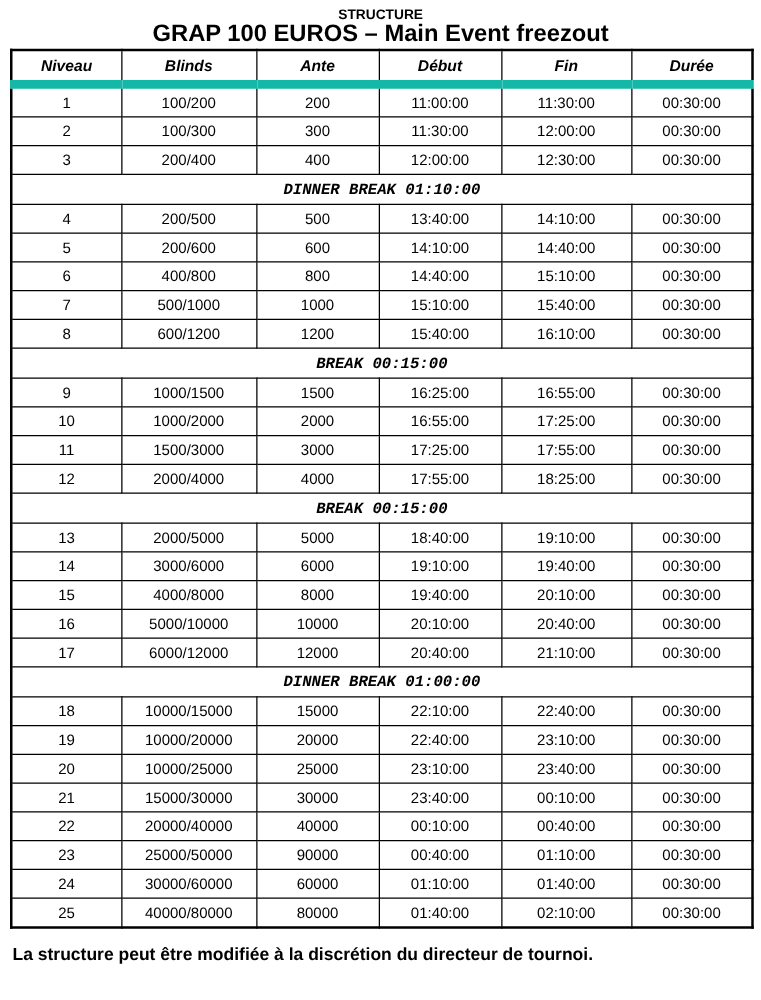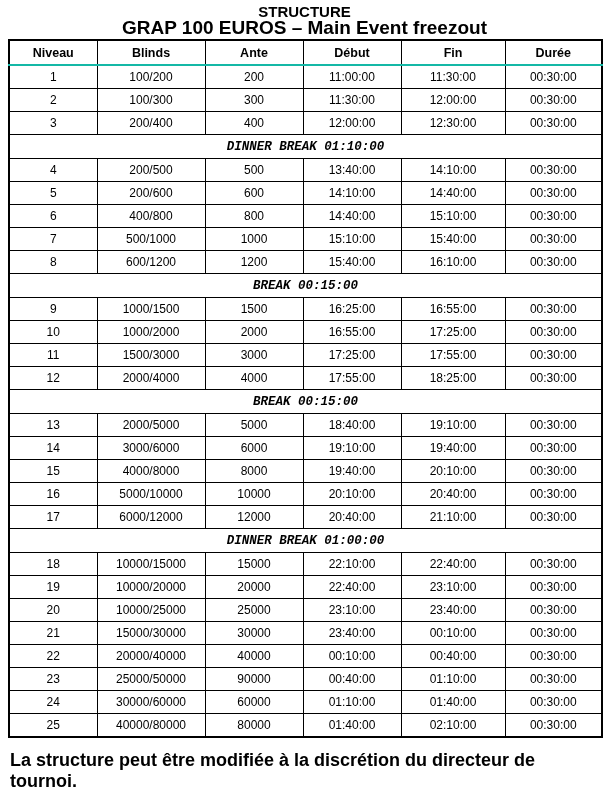--- a/index.html
+++ b/index.html
@@ -20,62 +20,63 @@
     box-sizing: border-box;
     padding: 4px 8px 0 8px;
   }
   .title-block {
     text-align: center;
     font-weight: bold;
     font-size: 13px;
     line-height: 16px;
     margin-bottom: 3px;
   }
-  .title-line1 { font-size: 15px; }
+  .title-line1 { font-size: 11px; }
   .title-line2 { font-size: 19px; }
 
   table.structure {
     border-collapse: collapse;
     width: 593px;
     table-layout: fixed;
     border: 2px solid #000;
   }
   table.structure td, table.structure th {
     border: 1px solid #000;
     text-align: center;
     font-size: 12px;
     height: 22px;
     padding: 0;
     vertical-align: middle;
     background: #ffffff;
   }
   table.structure thead th {
     font-weight: bold;
     font-size: 12.5px;
+    font-style: italic;
     height: 23px;
-    border-bottom: 2px solid #14b8a6;
+    border-bottom: 7px solid #14b8a6;
   }
   .col-niveau  { width: 88px; }
   .col-blinds  { width: 108px; }
   .col-ante    { width: 98px; }
   .col-debut   { width: 98px; }
   .col-fin     { width: 104px; }
   .col-duree   { width: 97px; }
 
   tr.break-row td {
     font-weight: bold;
     font-style: italic;
     font-size: 12.5px;
     height: 23px;
     font-family: Liberation Mono, monospace;
   }
   .footer-note {
     margin-top: 12px;
     font-weight: bold;
-    font-size: 18px;
+    font-size: 14px;
     padding-left: 2px;
   }
 </style>
 </head>
 <body>
 
 <div class="page">
 
   <div class="title-block">
     <div class="title-line1">STRUCTURE</div>

